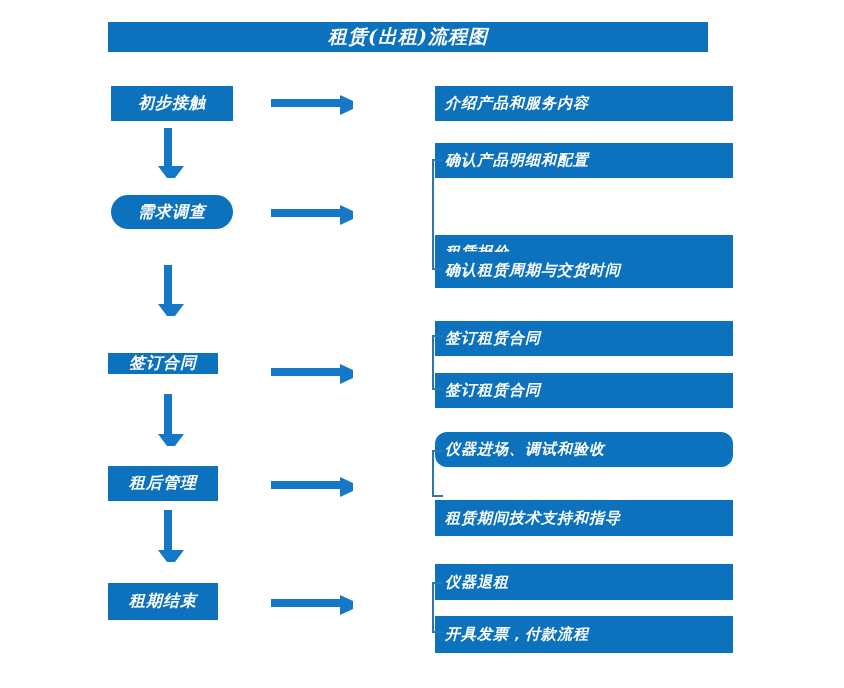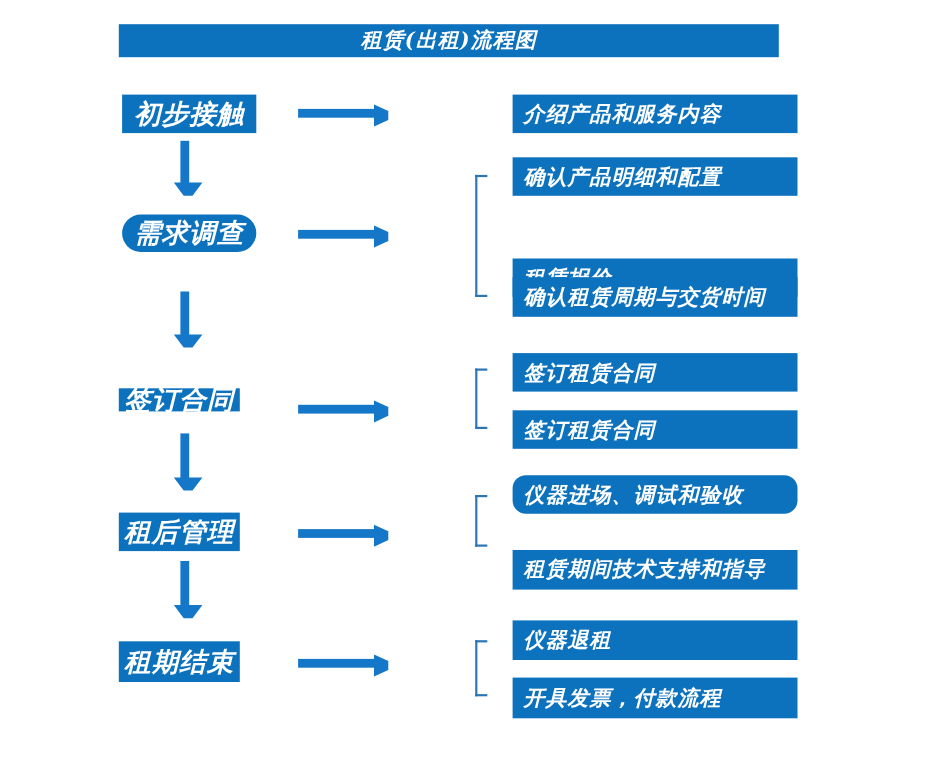--- a/index.html
+++ b/index.html
@@ -17,27 +17,27 @@
     background:var(--background);overflow:hidden;
   }
   .banner{
     position:absolute;left:100px;top:14px;width:600px;height:30px;
     background:var(--banner);color:var(--text);
     font-size:19px;letter-spacing:1px;
     display:flex;align-items:center;justify-content:center;
   }
   .stage-box{
     position:absolute;background:var(--box);color:var(--text);
-    font-size:24px;letter-spacing:1px;
+    font-size:16px;letter-spacing:1px;
     display:flex;align-items:center;justify-content:center;
   }
   .detail-box{
-    position:absolute;left:458px;width:259px;
+    position:absolute;left:427px;width:298px;
     background:var(--box);color:var(--text);
-    font-size:19px;letter-spacing:1px;
+    font-size:15px;letter-spacing:1px;
     display:flex;align-items:center;padding-left:10px;
   }
   .h-arrow{position:absolute;left:263px;width:90px;height:13px;}
   .h-arrow .shaft{position:absolute;left:0;top:4px;width:77px;height:5px;background:var(--arrow);}
   .h-arrow .head{
     position:absolute;right:0;top:0;width:0;height:0;
     border-top:6.5px solid transparent;border-bottom:6.5px solid transparent;
     border-left:13px solid var(--arrow);
   }
   .v-arrow{position:absolute;left:150px;width:18px;}

